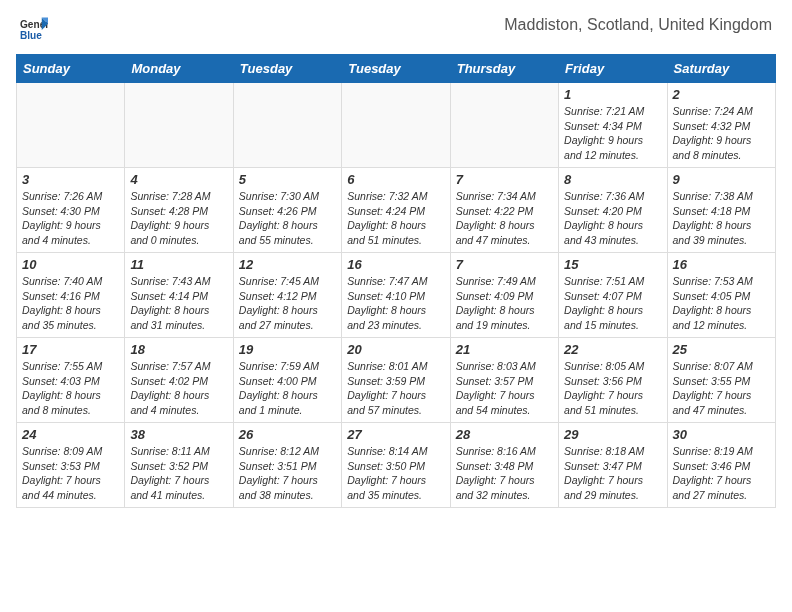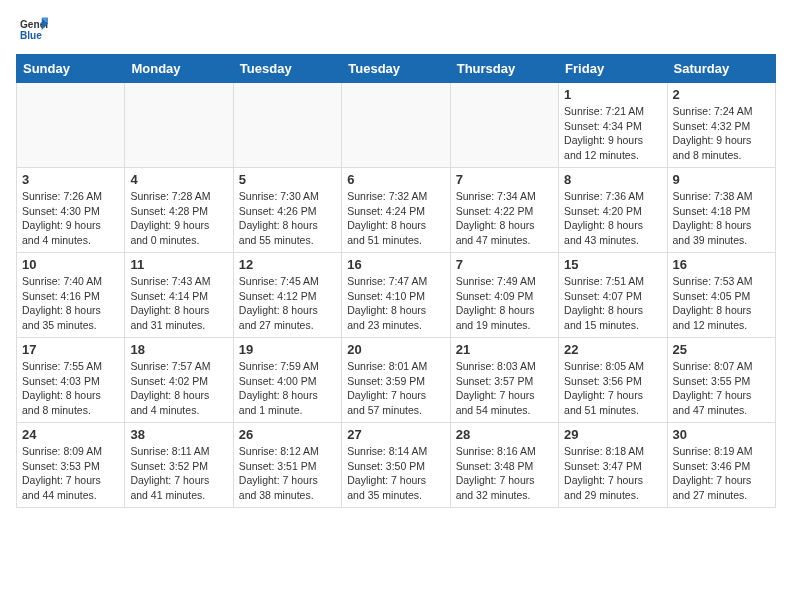--- a/index.html
+++ b/index.html
@@ -68,39 +68,41 @@
     }
     
     .day-info {
       font-size: 10.5px;
       line-height: 1.4;
       color: #333;
     }
     
     .calendar-wrapper {
       padding: 0 8px 8px 8px;
+      font-style: italic;
     }
     
     .week-row td {
       height: 85px;
     }
   </style>
 </head>
 <body>
 
 <div class="header-area">
   <div class="logo">
     <svg class="logo-icon" viewBox="0 0 36 36">
       <text x="0" y="16" font-size="13" font-weight="bold" fill="#333" font-family="Arial">General</text>
       <text x="0" y="30" font-size="13" font-weight="bold" fill="#1a5ca8" font-family="Arial">Blue</text>
       <polygon points="28,2 36,10 28,18" fill="#1a6ab1"></polygon>
       <polygon points="28,2 36,2 36,10" fill="#4a90d9"></polygon>
     </svg>
   </div>
   <div class="title-area">
+    <div class="location-title">Maddiston, Scotland, United Kingdom</div>
   </div>
 </div>
 
 <div class="calendar-wrapper">
   <table class="calendar">
     <thead>
       <tr>
       <th>Sunday</th>
           <th>Monday</th>
           <th>Tuesday</th>

